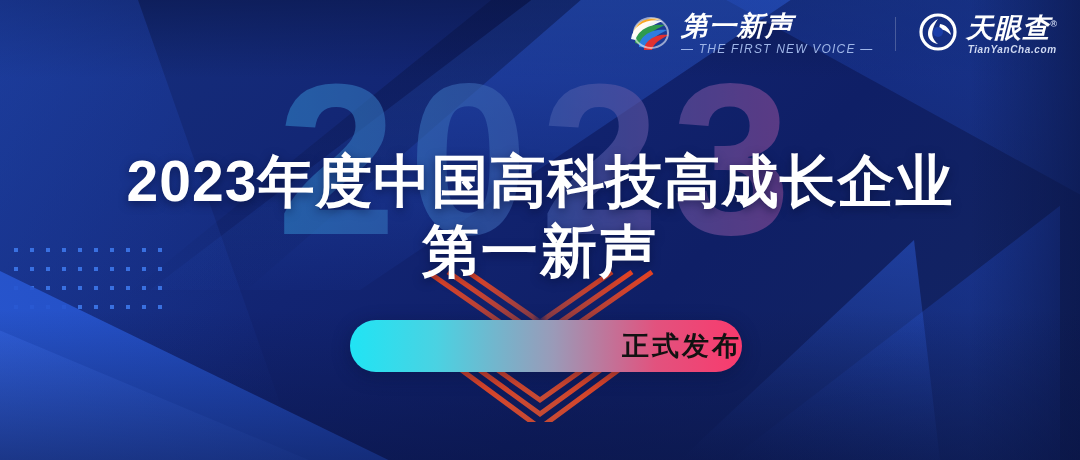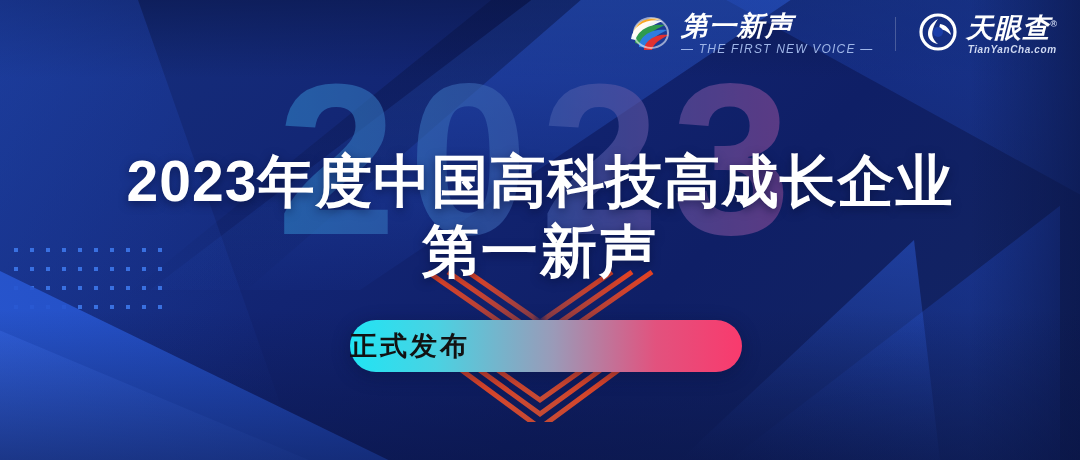--- a/index.html
+++ b/index.html
@@ -133,21 +133,21 @@
   #release-pill {
     position: absolute;
     left: 350px;
     top: 320px;
     width: 392px;
     height: 52px;
     border-radius: 26px;
     background: linear-gradient(90deg, #20e4f4 0%, #4ad2e2 22%, #9a9ab8 52%, #e2527e 78%, #f93a6d 100%);
     display: flex;
     align-items: center;
-    justify-content: flex-start;
+    justify-content: flex-end;
     color: #121212;
     font-size: 27px;
     font-weight: 600;
     letter-spacing: 3px;
     box-shadow: 0 4px 18px rgba(8,18,60,0.45);
     cursor: pointer;
   }
 
   
   #logo-bar {

